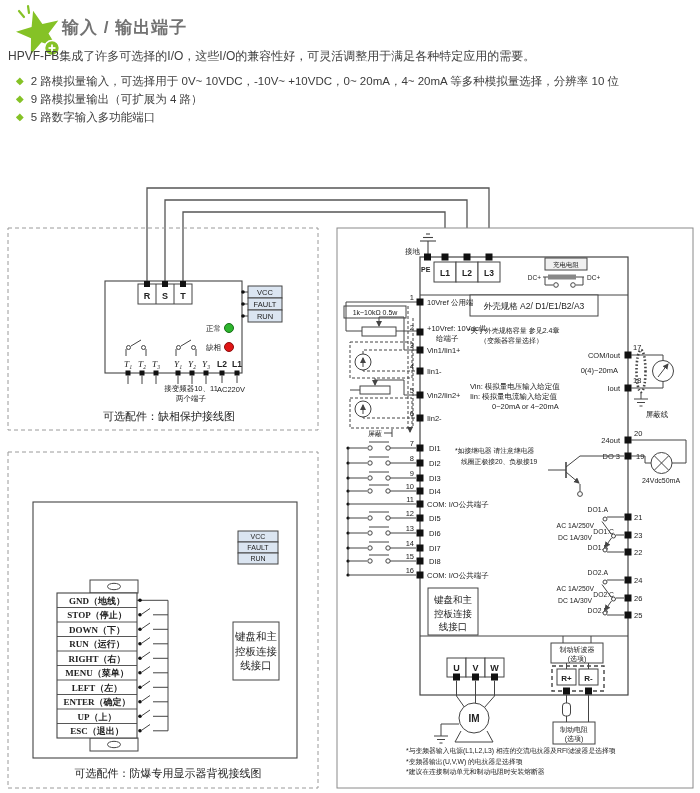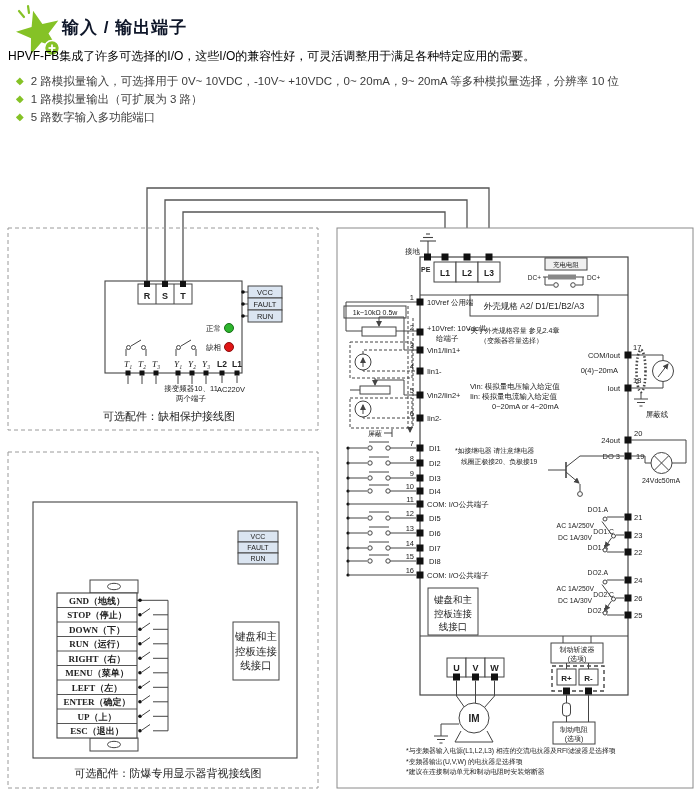--- a/index.html
+++ b/index.html
@@ -1,21 +1,21 @@
 <!DOCTYPE html>
 <html><head>
 <meta charset="utf-8">
 <style>
   html,body{margin:0;padding:0;background:#fff;}
   .page{position:relative;width:700px;height:793px;background:#fff;overflow:hidden;
         font-family:"Liberation Sans",sans-serif;color:#3c3c3c;}
   .hdr{position:absolute;left:0;top:0;width:700px;height:150px;}
   .star-wrap{position:absolute;left:8px;top:4px;width:56px;height:52px;}
-  .title{position:absolute;left:62px;top:16px;font-size:17px;font-weight:bold;color:#0f172a;letter-spacing:1px;}
-  .intro{position:absolute;left:8px;top:48px;width:680px;font-size:12px;line-height:16px;color:#000000;}
+  .title{position:absolute;left:62px;top:16px;font-size:17px;font-weight:bold;color:#737373;letter-spacing:1px;}
+  .intro{position:absolute;left:8px;top:48px;width:680px;font-size:12px;line-height:16px;color:#404040;}
   .bullets{position:absolute;left:16px;top:72px;width:676px;list-style:none;margin:0;padding:0;}
   .bullets li{font-size:11.5px;line-height:17px;white-space:nowrap;color:#3c3c3c;}
   .diamond{color:#85c226;font-size:10px;margin-right:7px;vertical-align:1px;}
   svg text{font-family:"Liberation Sans",sans-serif;fill:#222;}
   svg .serifb{font-family:"Liberation Serif",serif;font-weight:bold;}
   svg .it{font-family:"Liberation Serif",serif;font-style:italic;}
 </style>
 </head>
 <body>
 
@@ -28,22 +28,22 @@
         <line x1="20" y1="2" x2="21" y2="9" stroke="#85c226" stroke-width="2.2" stroke-linecap="round"></line>
         <polygon points="25.1,6.8 34.4,20.1 50.3,16.5 40.5,29.5 48.9,43.5 33.5,38.2 22.8,50.5 23,34.2 8,27.8 23.6,23" fill="#85c226"></polygon>
         <circle cx="44" cy="44" r="7.5" fill="#85c226" stroke="#fff" stroke-width="1.6"></circle>
         <line x1="40.5" y1="44" x2="47.5" y2="44" stroke="#fff" stroke-width="1.8"></line>
         <line x1="44" y1="40.5" x2="44" y2="47.5" stroke="#fff" stroke-width="1.8"></line>
       </svg>
     </div>
     <div class="title">输入 / 输出端子</div>
     <div class="intro">HPVF-FB集成了许多可选择的I/O，这些I/O的兼容性好，可灵活调整用于满足各种特定应用的需要。</div>
     <ul class="bullets">
-      <li><span class="diamond">◆</span><span>2 路模拟量输入，可选择用于 0V~ 10VDC，-10V~ +10VDC，0~ 20mA，9~ 20mA 等多种模拟量选择，分辨率 10 位</span></li>
-      <li><span class="diamond">◆</span><span>1 路模拟量输出（可扩展为 3 路）</span></li>
+      <li><span class="diamond">◆</span><span>2 路模拟量输入，可选择用于 0V~ 10VDC，-10V~ +10VDC，0~ 20mA，4~ 20mA 等多种模拟量选择，分辨率 10 位</span></li>
+      <li><span class="diamond">◆</span><span>9 路模拟量输出（可扩展为 4 路）</span></li>
       <li><span class="diamond">◆</span><span>5 路数字输入多功能端口</span></li>
     </ul>
   </div>
 
   <svg width="700" height="641" viewBox="0 152 700 641" style="position:absolute;left:0;top:152px;" fill="none" stroke-linecap="butt">
     <defs>
       <marker id="arr" markerWidth="7" markerHeight="7" refX="5" refY="3" orient="auto">
         <path d="M0,0L6,3L0,6Z" fill="#444" stroke="none"></path>
       </marker>
     </defs>

